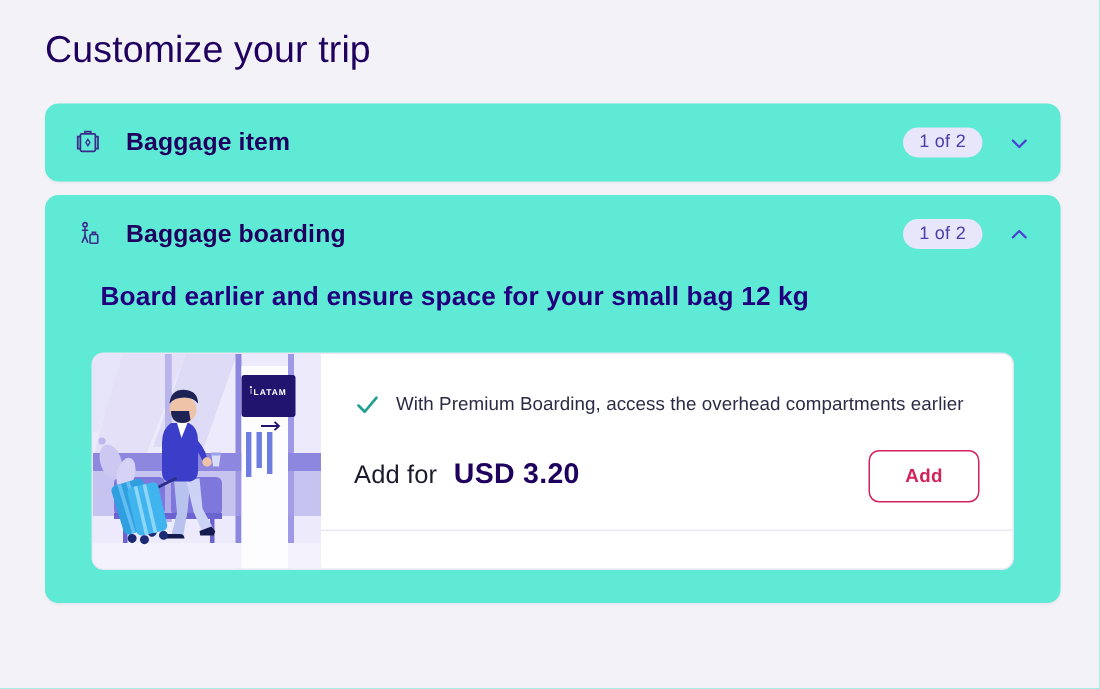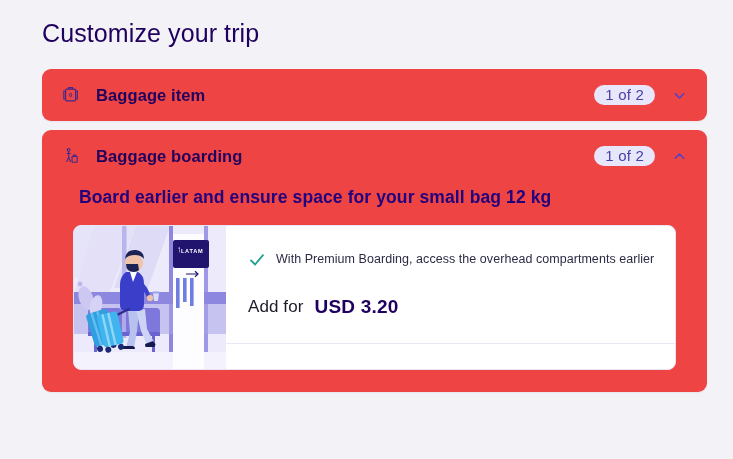--- a/index.html
+++ b/index.html
@@ -13,40 +13,40 @@
   body {
     background: #f2f2f7;
     font-family: "Liberation Sans", sans-serif;
     color: #1b0088;
   }
 
   .page {
     position: relative;
     width: 733px;
     height: 459px;
-    padding: 10px 0 0 16px;
+    padding: 10px 0 0 4px;
   }
 
   .page-title {
     font-size: 25px;
     font-weight: 400;
     color: #20005e;
     letter-spacing: 0.1px;
     padding: 6px 0 0 26px;
     line-height: 34px;
   }
 
   
   .cards {
     margin-top: 19px;
     padding: 0 26px 0 26px;
   }
 
   .card {
-    background: #ef4444;
+    background: #5eead4;
     border-radius: 9px;
     box-shadow: 0 1px 2px rgba(40, 20, 120, 0.05);
   }
 
   .card + .card { margin-top: 9px; }
 
   .card-header {
     display: flex;
     align-items: center;
     height: 52px;
@@ -70,21 +70,21 @@
     color: #20005e;
     margin-left: 14px;
     letter-spacing: 0.1px;
   }
 
   .card-header .spacer { flex: 1 1 auto; }
 
   .pill {
     background: #e8e6fb;
     color: #4a41a8;
-    font-size: 15px;
+    font-size: 12px;
     border-radius: 11px;
     padding: 4px 11px 5px 11px;
     line-height: 11px;
     letter-spacing: 0.2px;
   }
 
   .chevron {
     width: 22px;
     height: 22px;
     margin-left: 13px;
@@ -108,20 +108,21 @@
   }
 
   .offer {
     display: flex;
     border: 1px solid #e6e5f4;
     border-radius: 8px;
     overflow: hidden;
     background: #fff;
     margin-left: 13px;
     margin-right: 13px;
+    margin-top: 10px;
   }
 
   
   .offer-illus {
     flex: 0 0 152px;
     width: 152px;
     height: 143px;
     position: relative;
     background: #eceafb;
     overflow: hidden;
@@ -367,20 +368,21 @@
                   <polyline points="4,12.5 9.5,18 20,5.5"></polyline>
                 </svg>
               </span>
               <span class="benefit-text">With Premium Boarding, access the overhead compartments earlier</span>
             </div>
 
             <div class="price-row">
               <span class="add-for">Add for</span>
               <span class="price">USD 3.20</span>
               <span class="price-spacer"></span>
+              <button class="add-button">Add</button>
             </div>
 
             <div class="offer-footer"></div>
           </div>
 
         </div>
       </div>
     </div>
 
   </div>

